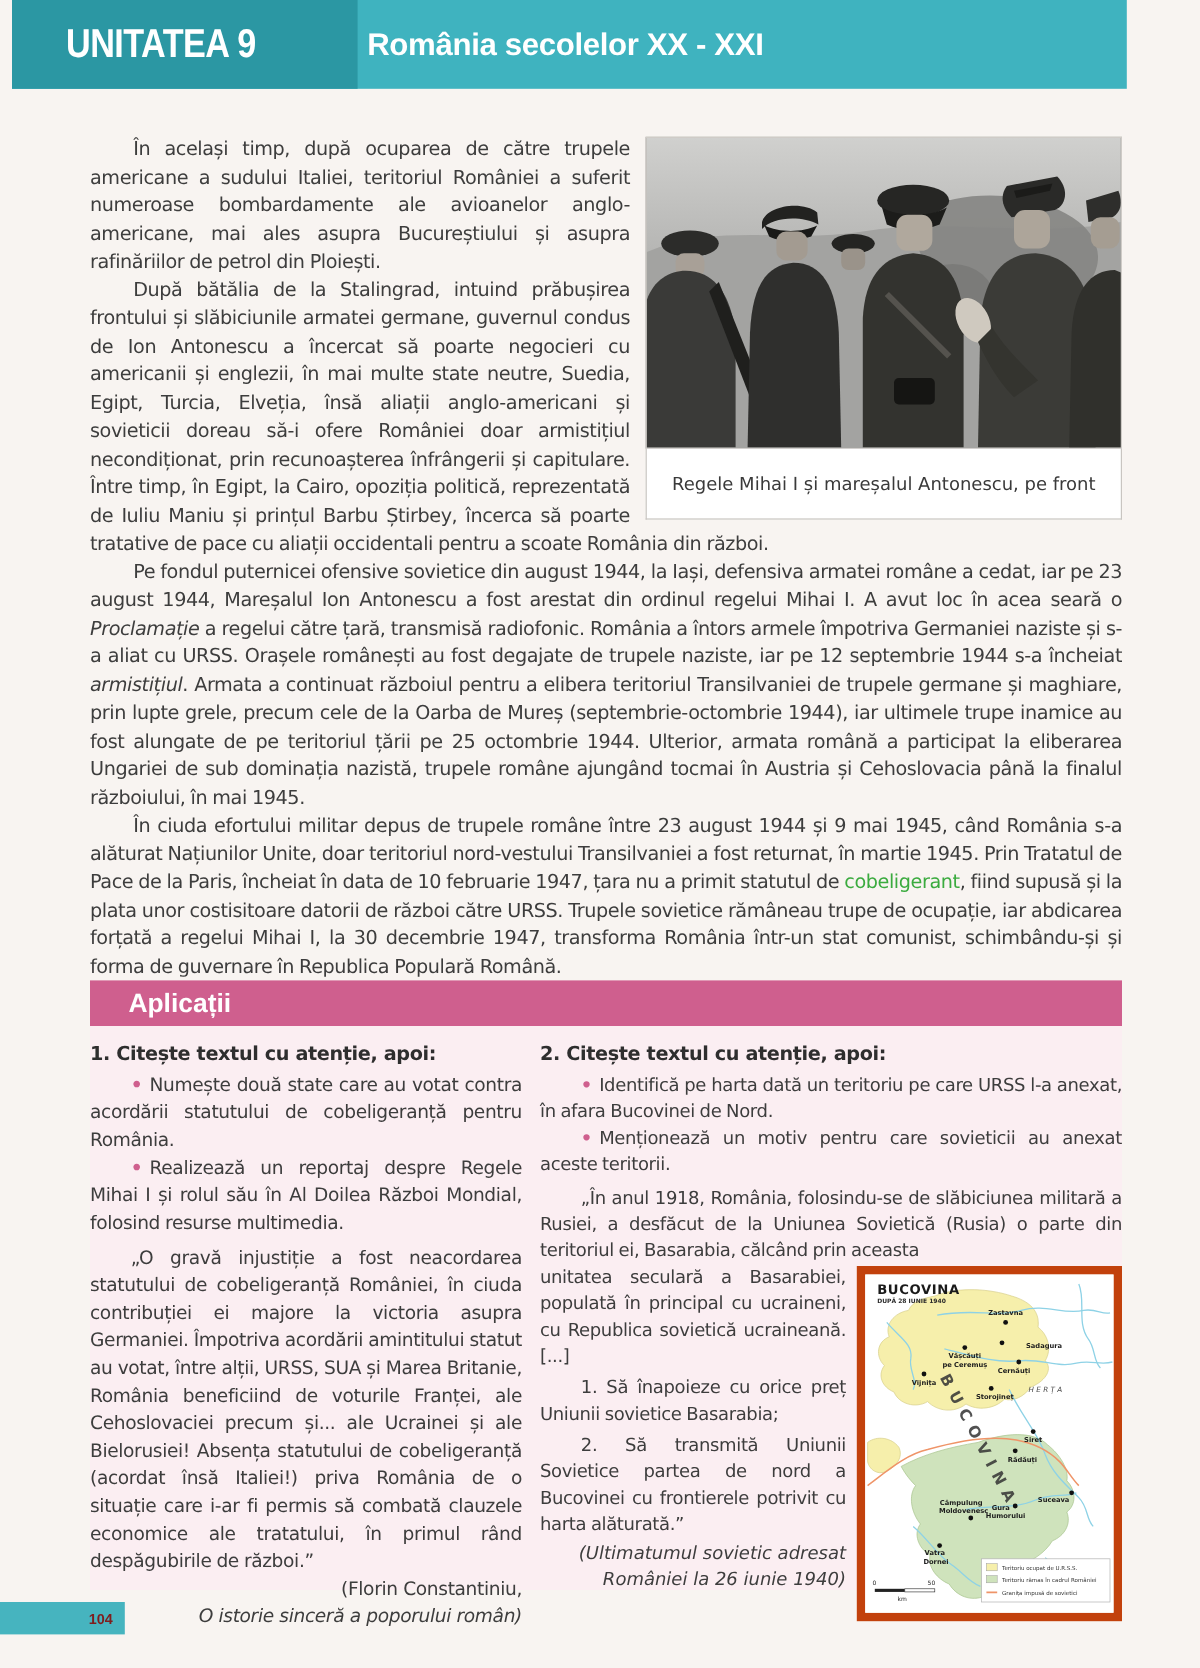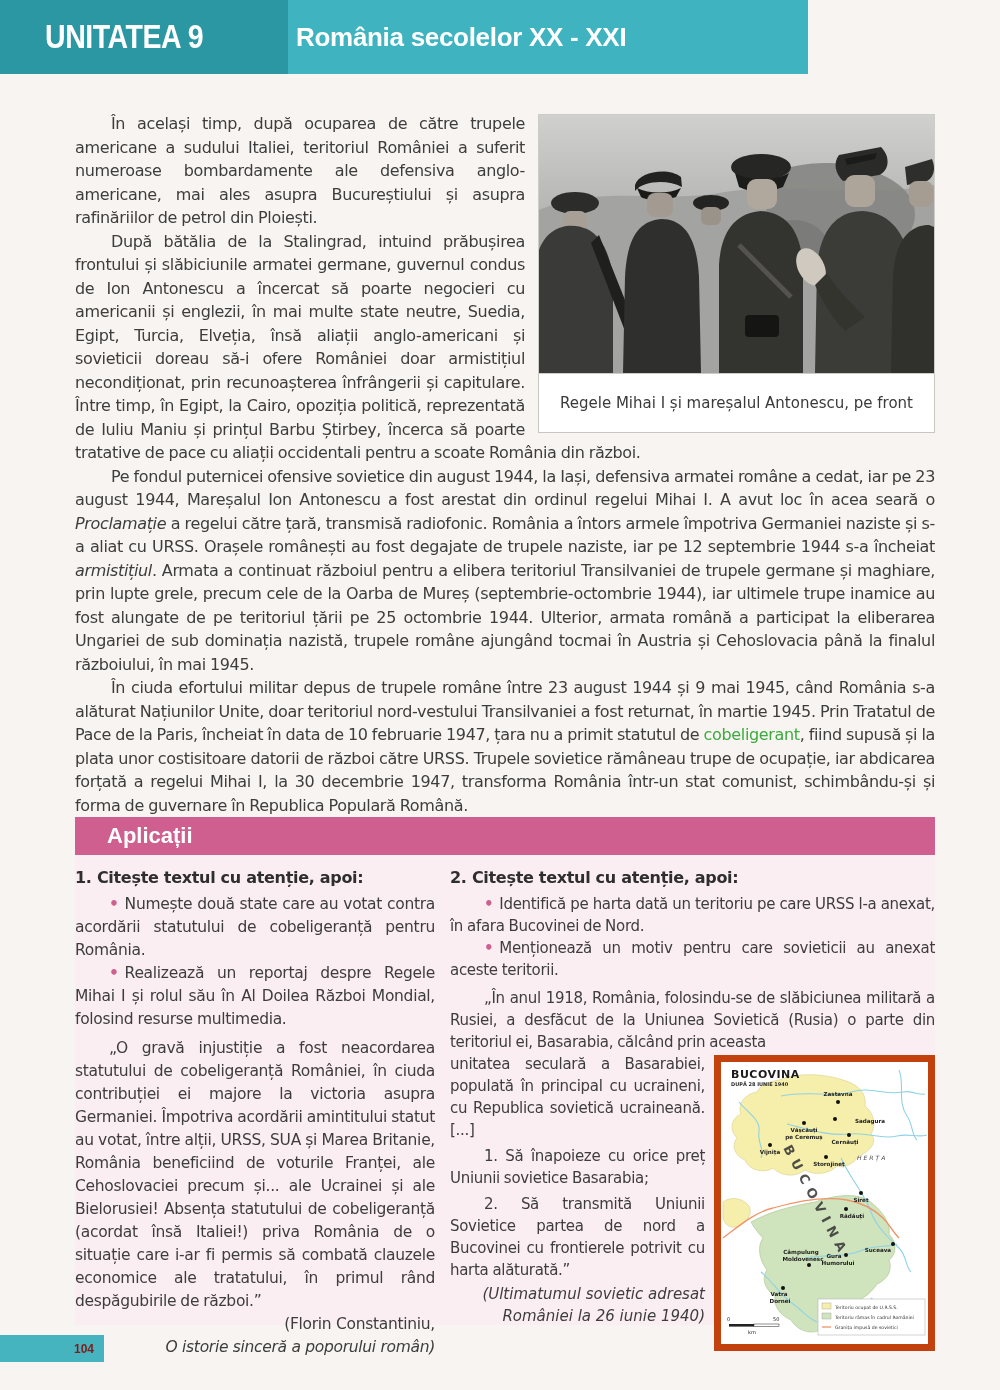--- a/index.html
+++ b/index.html
@@ -1,21 +1,21 @@
 <!DOCTYPE html>
 <html lang="ro"><head>
 <meta charset="utf-8">
 <style>
   html,body{margin:0;padding:0;}
   body{width:1000px;height:1390px;position:relative;background:#f8f4f1;
        font-family:"DejaVu Sans","Liberation Sans",sans-serif;color:#3d3d3d;}
   .page{position:absolute;inset:0;overflow:hidden;}
 
   
-  .header-bar{position:absolute;left:0;top:0;width:808px;height:74px;background:#3fb3bf;}
+  .header-bar{position:absolute;left:10px;top:0;width:929px;height:74px;background:#3fb3bf;}
   .unit-box{position:absolute;left:0;top:0;width:288px;height:74px;background:#2b97a3;
             display:flex;align-items:center;padding-left:45px;box-sizing:border-box;}
   .unit-box span{font-family:"Liberation Sans",sans-serif;font-weight:bold;font-size:31px;
                  color:#fff;letter-spacing:-0.5px;transform:scale(0.92,1.08);transform-origin:left center;}
   .chapter-title{position:absolute;left:296px;top:0;height:74px;display:flex;align-items:center;
                  font-family:"Liberation Sans",sans-serif;font-weight:bold;font-size:26px;color:#fff;
                  letter-spacing:-0.3px;}
 
   
   .content{position:absolute;left:75px;top:112px;width:860px;height:702px;overflow:hidden;}
@@ -127,21 +127,21 @@
           <g>
             <path d="M366,52 L393,44 C397,54 395,62 388,66 L368,70 Z" fill="#2e2e2c"></path>
             <rect x="370" y="66" width="24" height="26" rx="8" fill="#a59d92"></rect>
             <path d="M352,258 L354,162 C356,126 370,110 390,110 L395,112 L395,258 Z" fill="#30302c"></path>
           </g>
         </svg>
       </div>
       <figcaption class="photo-caption">Regele Mihai I și mareșalul Antonescu, pe front</figcaption>
     </figure>
 
-    <p class="body"><span>În același timp, după ocuparea de către trupele americane a sudului Italiei, teritoriul României a suferit numeroase bombardamente ale defensiva anglo-americane, mai ales asupra Bucureștiului și asupra rafinăriilor de petrol din Ploiești.</span></p>
+    <p class="body"><span>În același timp, după ocuparea de către trupele americane a sudului Italiei, teritoriul României a suferit numeroase bombardamente ale avioanelor anglo-americane, mai ales asupra Bucureștiului și asupra rafinăriilor de petrol din Ploiești.</span></p>
     <p class="body"><span>După bătălia de la Stalingrad, intuind prăbușirea frontului și slăbiciunile armatei germane, guvernul condus de Ion Antonescu a încercat să poarte negocieri cu americanii și englezii, în mai multe state neutre, Suedia, Egipt, Turcia, Elveția, însă aliații anglo-americani și sovieticii doreau să-i ofere României doar armistițiul necondiționat, prin recunoașterea înfrângerii și capitulare. Între timp, în Egipt, la Cairo, opoziția politică, reprezentată de Iuliu Maniu și prințul Barbu Știrbey, încerca să poarte tratative de pace cu aliații occidentali pentru a scoate România din război.</span></p>
     <p class="body"><span>Pe fondul puternicei ofensive sovietice din august 1944, la Iași, defensiva armatei române a cedat, iar pe 23 august 1944, Mareșalul Ion Antonescu a fost arestat din ordinul regelui Mihai I. A avut loc în acea seară o </span><em>Proclamație</em><span> a regelui către țară, transmisă radiofonic. România a întors armele împotriva Germaniei naziste și s-a aliat cu URSS. Orașele românești au fost degajate de trupele naziste, iar pe 12 septembrie 1944 s-a încheiat </span><em>armistițiul</em><span>. Armata a continuat războiul pentru a elibera teritoriul Transilvaniei de trupele germane și maghiare, prin lupte grele, precum cele de la Oarba de Mureș (septembrie-octombrie 1944), iar ultimele trupe inamice au fost alungate de pe teritoriul țării pe 25 octombrie 1944. Ulterior, armata română a participat la eliberarea Ungariei de sub dominația nazistă, trupele române ajungând tocmai în Austria și Cehoslovacia până la finalul războiului, în mai 1945.</span></p>
     <p class="body"><span>În ciuda efortului militar depus de trupele române între 23 august 1944 și 9 mai 1945, când România s-a alăturat Națiunilor Unite, doar teritoriul nord-vestului Transilvaniei a fost returnat, în martie 1945. Prin Tratatul de Pace de la Paris, încheiat în data de 10 februarie 1947, țara nu a primit statutul de </span><span class="green-word">cobeligerant</span><span>, fiind supusă și la plata unor costisitoare datorii de război către URSS. Trupele sovietice rămâneau trupe de ocupație, iar abdicarea forțată a regelui Mihai I, la 30 decembrie 1947, transforma România într-un stat comunist, schimbându-și și forma de guvernare în Republica Populară Română.</span></p>
   </div>
 
   <div class="apl-panel">
     <div class="apl-bar">
       <span>Aplicații</span>
     </div>
     <div class="apl-cols">

